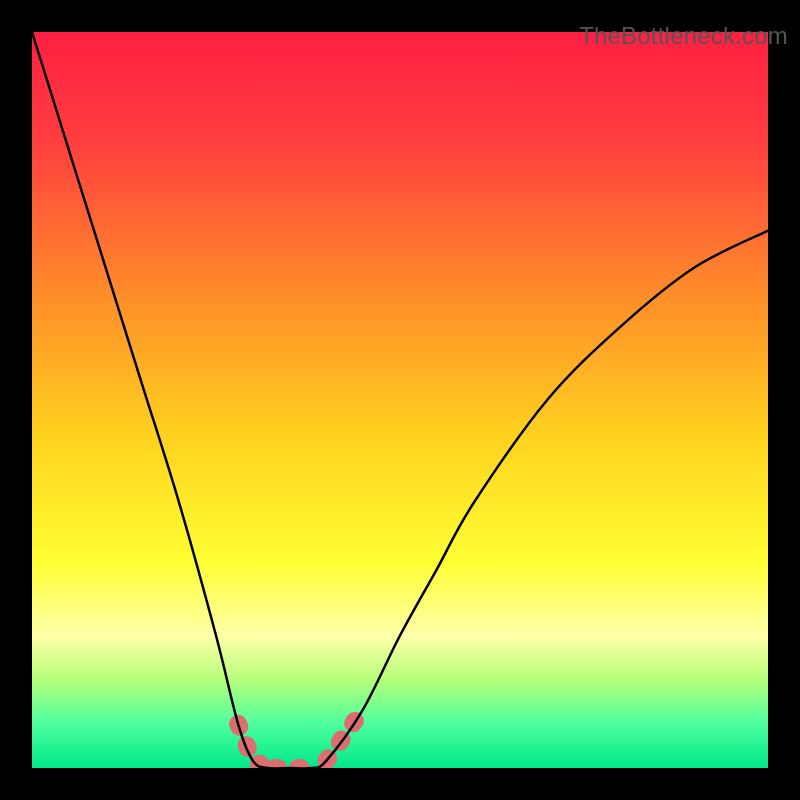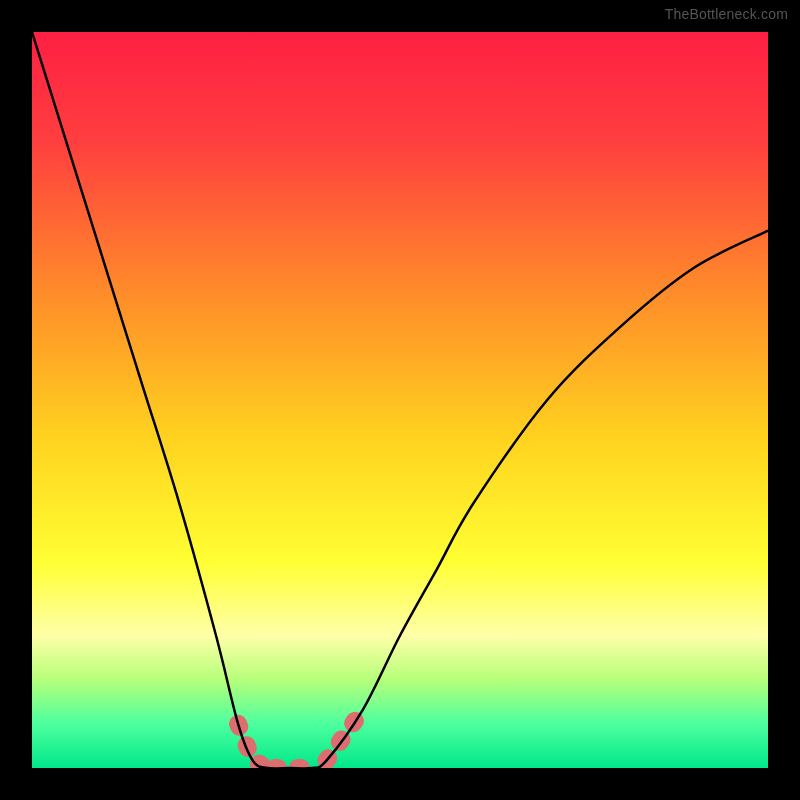--- a/index.html
+++ b/index.html
@@ -26,24 +26,24 @@
   }
   .gradient-bg {
     position: absolute;
     left: 0;
     top: 0;
     width: 100%;
     height: 100%;
   }
   .watermark {
     position: absolute;
-    top: 6px;
+    top: 22px;
     right: 12px;
     color: #555;
-    font-size: 14px;
+    font-size: 24px;
     font-weight: 500;
     letter-spacing: 0.2px;
   }
   .curve-svg {
     position: absolute;
     left: 0;
     top: 0;
     width: 100%;
     height: 100%;
   }

